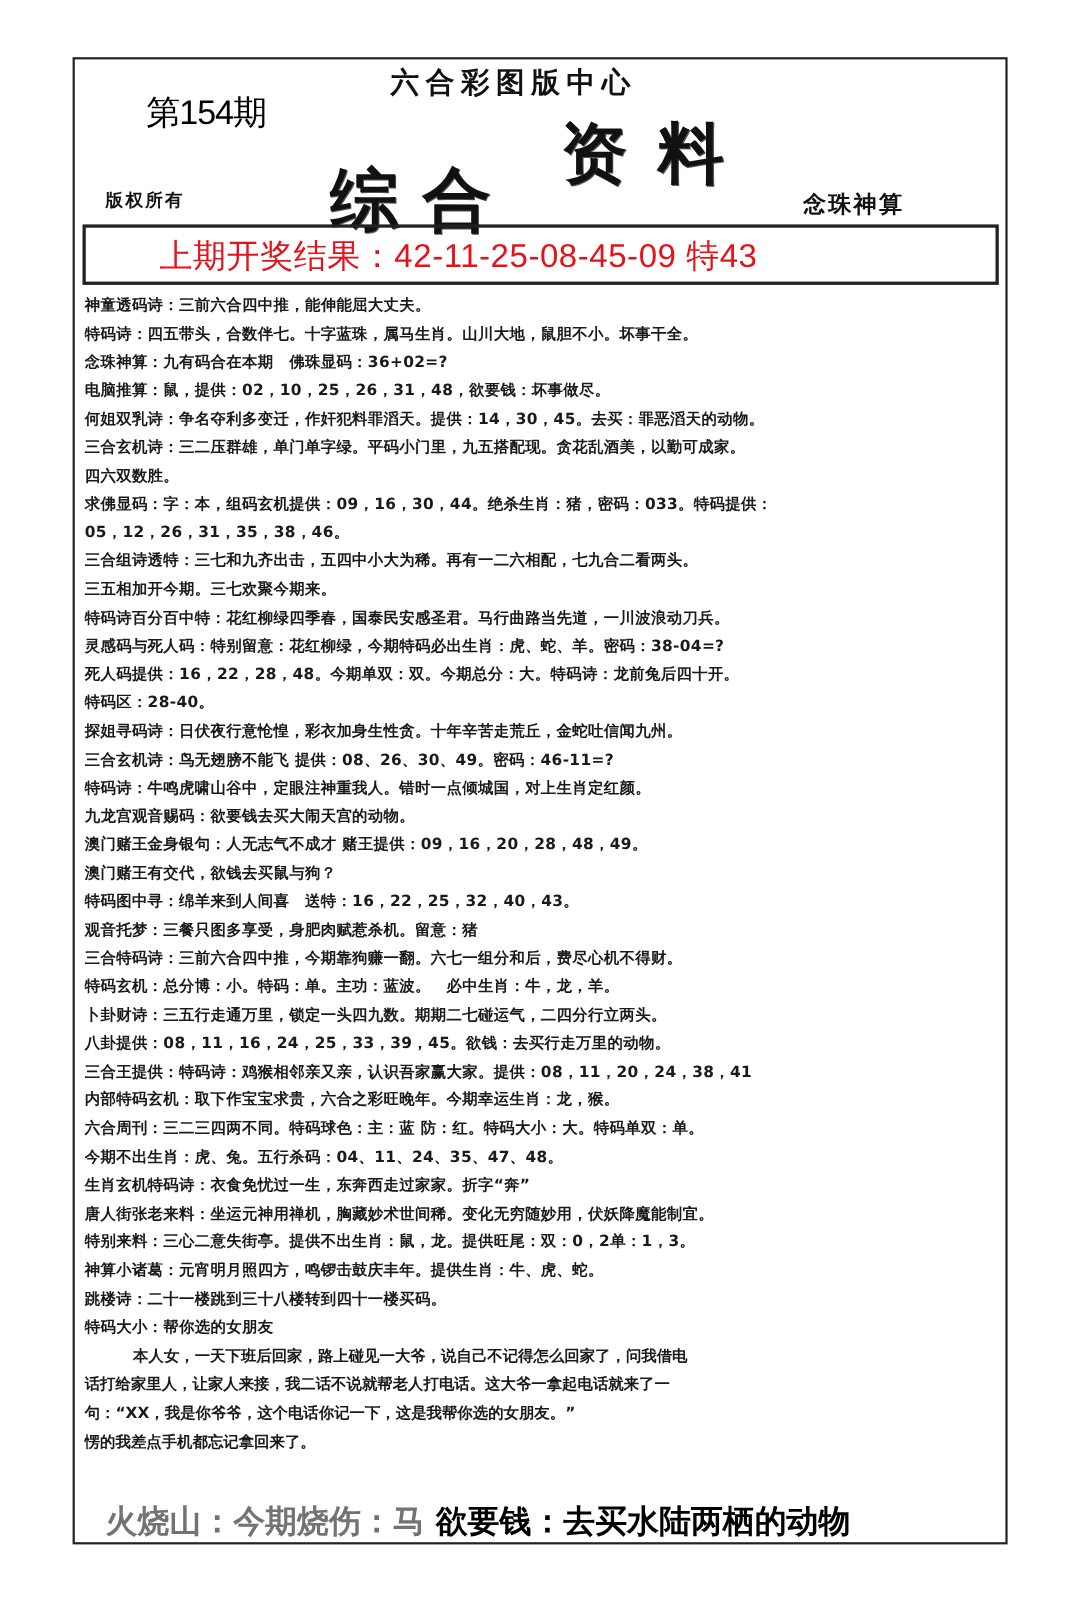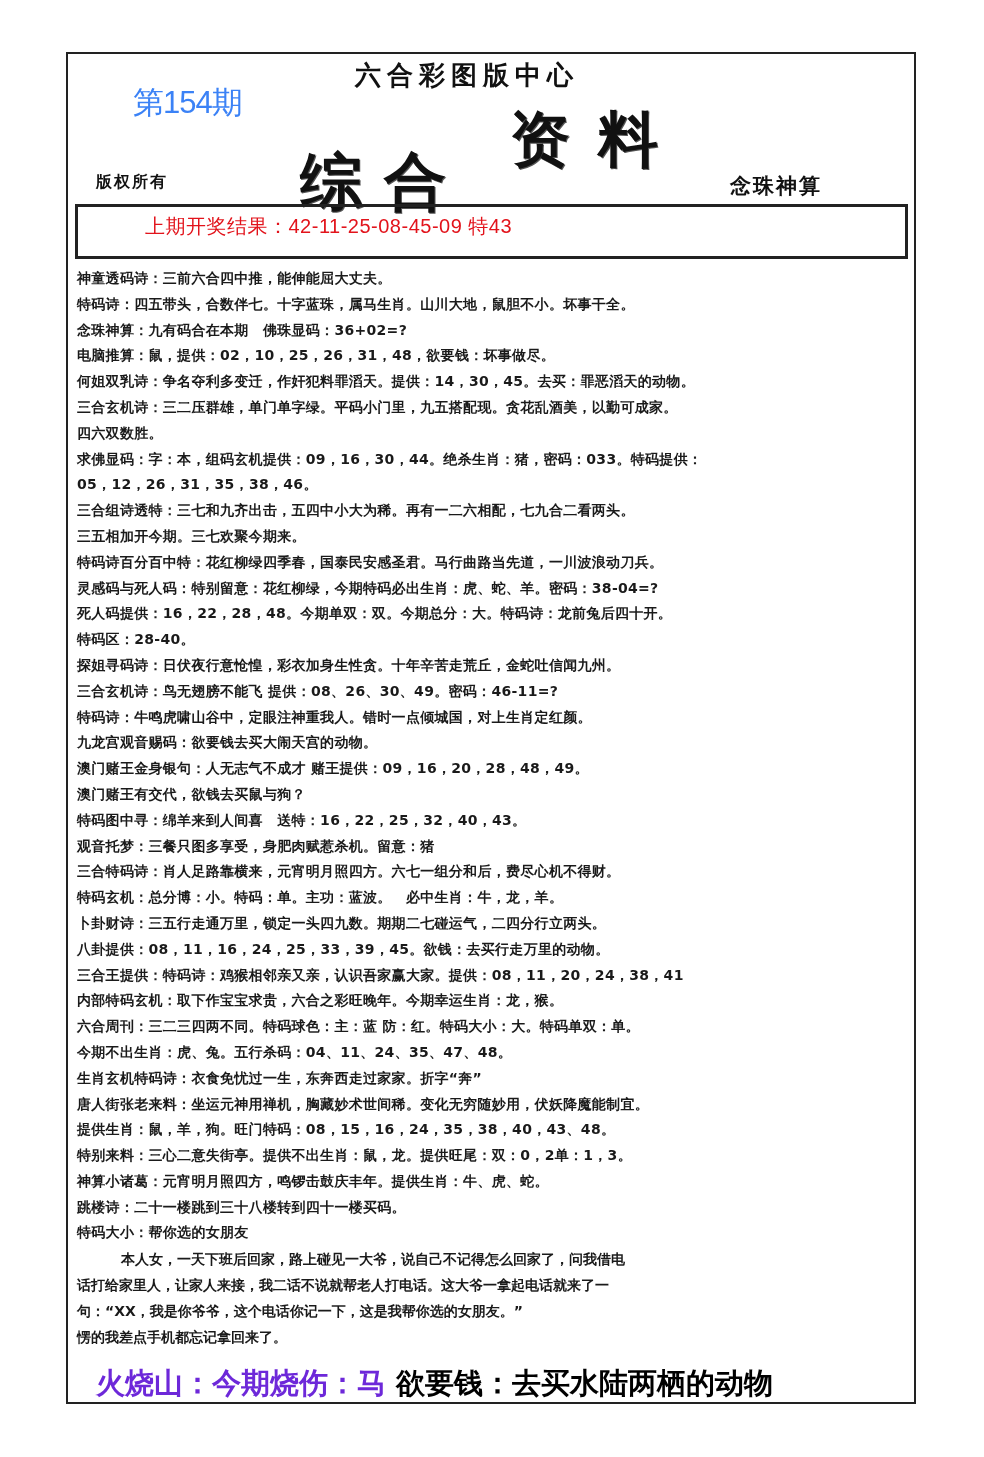--- a/index.html
+++ b/index.html
@@ -1,43 +1,43 @@
 <!DOCTYPE html>
 <html><head>
   <meta charset="utf-8">
   <style>
     html, body { margin: 0; padding: 0; background: #ffffff; }
     body { width: 984px; height: 1457px; position: relative; overflow: hidden;
            font-family: "DejaVu Sans", sans-serif; color: #111; }
     .frame { position: absolute; left: 66px; top: 52px; width: 850px; height: 1352px;
              border: 2px solid #222; box-sizing: border-box; background: #fff; }
     .issue { position: absolute; left: 133px; top: 82px; font-family: "Liberation Sans", sans-serif;
-             font-size: 31px; color: #3b82f6; letter-spacing: -1px; }
+             font-size: 31px; color: #000000; letter-spacing: -1px; }
     .center-title { position: absolute; left: 355px; top: 58px; font-family: "DejaVu Serif", serif;
              font-size: 26px; font-weight: bold; letter-spacing: 6px; color: #111; }
     .big-title { position: absolute; font-family: "DejaVu Serif", serif; font-weight: bold;
              color: #111; text-shadow: 1px 1px 0 #555; }
     .bt1 { left: 300px; top: 128px; font-size: 62px; letter-spacing: 22px; margin-top: 12px; }
     .bt2 { left: 510px; top: 100px; font-size: 60px; letter-spacing: 28px; }
     .copyright { position: absolute; left: 96px; top: 172px; font-family: "DejaVu Serif", serif;
              font-size: 16px; font-weight: bold; letter-spacing: 2px; }
     .noreprint { position: absolute; left: 730px; top: 172px; font-family: "DejaVu Serif", serif;
              font-size: 21px; font-weight: bold; letter-spacing: 2px; }
     .result-box { position: absolute; left: 75px; top: 204px; width: 833px; height: 55px;
              border: 3px solid #222; box-sizing: border-box; }
     .result-text { position: absolute; left: 145px; top: 213px; font-family: "Liberation Sans", sans-serif;
-             font-size: 20px; color: #e2131b; letter-spacing: 0.5px; }
+             font-size: 30px; color: #e2131b; letter-spacing: 0.5px; }
     .content { position: absolute; left: 77px; top: 266px; width: 830px; }
     .line { font-size: 14px; line-height: 25.8px; height: 25.8px; white-space: nowrap;
             font-weight: bold; color: #1a1a1a; letter-spacing: 0.3px; }
     .story { font-size: 14px; line-height: 26px; font-weight: bold; color: #1a1a1a; }
     .story .indent { padding-left: 44px; }
     .footer { position: absolute; left: 96px; top: 1364px; font-family: "DejaVu Serif", serif;
               font-size: 29px; font-weight: bold; white-space: nowrap; }
-    .footer .red { color: #6d28d9; }
+    .footer .red { color: #737373; }
     .footer .green { color: #000000; text-align: center; }
   </style>
 </head>
 <body>
 
 <div class="frame"></div>
 
 <div class="issue">第154期</div>
 <div class="center-title">六合彩图版中心</div>
 <div class="big-title bt1">综合</div>
@@ -65,31 +65,30 @@
   <div class="line">死人码提供：16，22，28，48。今期单双：双。今期总分：大。特码诗：龙前兔后四十开。</div>
   <div class="line">特码区：28-40。</div>
   <div class="line">探姐寻码诗：日伏夜行意怆惶，彩衣加身生性贪。十年辛苦走荒丘，金蛇吐信闻九州。</div>
   <div class="line">三合玄机诗：鸟无翅膀不能飞 提供：08、26、30、49。密码：46-11=?</div>
   <div class="line">特码诗：牛鸣虎啸山谷中，定眼注神重我人。错时一点倾城国，对上生肖定红颜。</div>
   <div class="line">九龙宫观音赐码：欲要钱去买大闹天宫的动物。</div>
   <div class="line">澳门赌王金身银句：人无志气不成才 赌王提供：09，16，20，28，48，49。</div>
   <div class="line">澳门赌王有交代，欲钱去买鼠与狗？</div>
   <div class="line">特码图中寻：绵羊来到人间喜　送特：16，22，25，32，40，43。</div>
   <div class="line">观音托梦：三餐只图多享受，身肥肉赋惹杀机。留意：猪</div>
-  <div class="line">三合特码诗：肖人足路靠横来，元宵明月照四方。六七一组分和后，费尽心机不得财。</div>
+  <div class="line">三合特码诗：三前六合四中推，今期靠狗赚一翻。六七一组分和后，费尽心机不得财。</div>
   <div class="line">特码玄机：总分博：小。特码：单。主功：蓝波。　必中生肖：牛，龙，羊。</div>
   <div class="line">卜卦财诗：三五行走通万里，锁定一头四九数。期期二七碰运气，二四分行立两头。</div>
   <div class="line">八卦提供：08，11，16，24，25，33，39，45。欲钱：去买行走万里的动物。</div>
   <div class="line">三合王提供：特码诗：鸡猴相邻亲又亲，认识吾家赢大家。提供：08，11，20，24，38，41</div>
   <div class="line">内部特码玄机：取下作宝宝求贵，六合之彩旺晚年。今期幸运生肖：龙，猴。</div>
   <div class="line">六合周刊：三二三四两不同。特码球色：主：蓝 防：红。特码大小：大。特码单双：单。</div>
   <div class="line">今期不出生肖：虎、兔。五行杀码：04、11、24、35、47、48。</div>
   <div class="line">生肖玄机特码诗：衣食免忧过一生，东奔西走过家家。折字“奔”</div>
   <div class="line">唐人街张老来料：坐运元神用禅机，胸藏妙术世间稀。变化无穷随妙用，伏妖降魔能制宜。</div>
-  <div class="line">提供生肖：鼠，羊，狗。旺门特码：08，15，16，24，35，38，40，43、48。</div>
   <div class="line">特别来料：三心二意失街亭。提供不出生肖：鼠，龙。提供旺尾：双：0，2单：1，3。</div>
   <div class="line">神算小诸葛：元宵明月照四方，鸣锣击鼓庆丰年。提供生肖：牛、虎、蛇。</div>
   <div class="line">跳楼诗：二十一楼跳到三十八楼转到四十一楼买码。</div>
   <div class="line">特码大小：帮你选的女朋友</div>
 
   <div class="story">
     <div class="indent">本人女，一天下班后回家，路上碰见一大爷，说自己不记得怎么回家了，问我借电</div>
     <div>话打给家里人，让家人来接，我二话不说就帮老人打电话。这大爷一拿起电话就来了一</div>
     <div>句：“XX，我是你爷爷，这个电话你记一下，这是我帮你选的女朋友。”</div>
     <div>愣的我差点手机都忘记拿回来了。</div>

